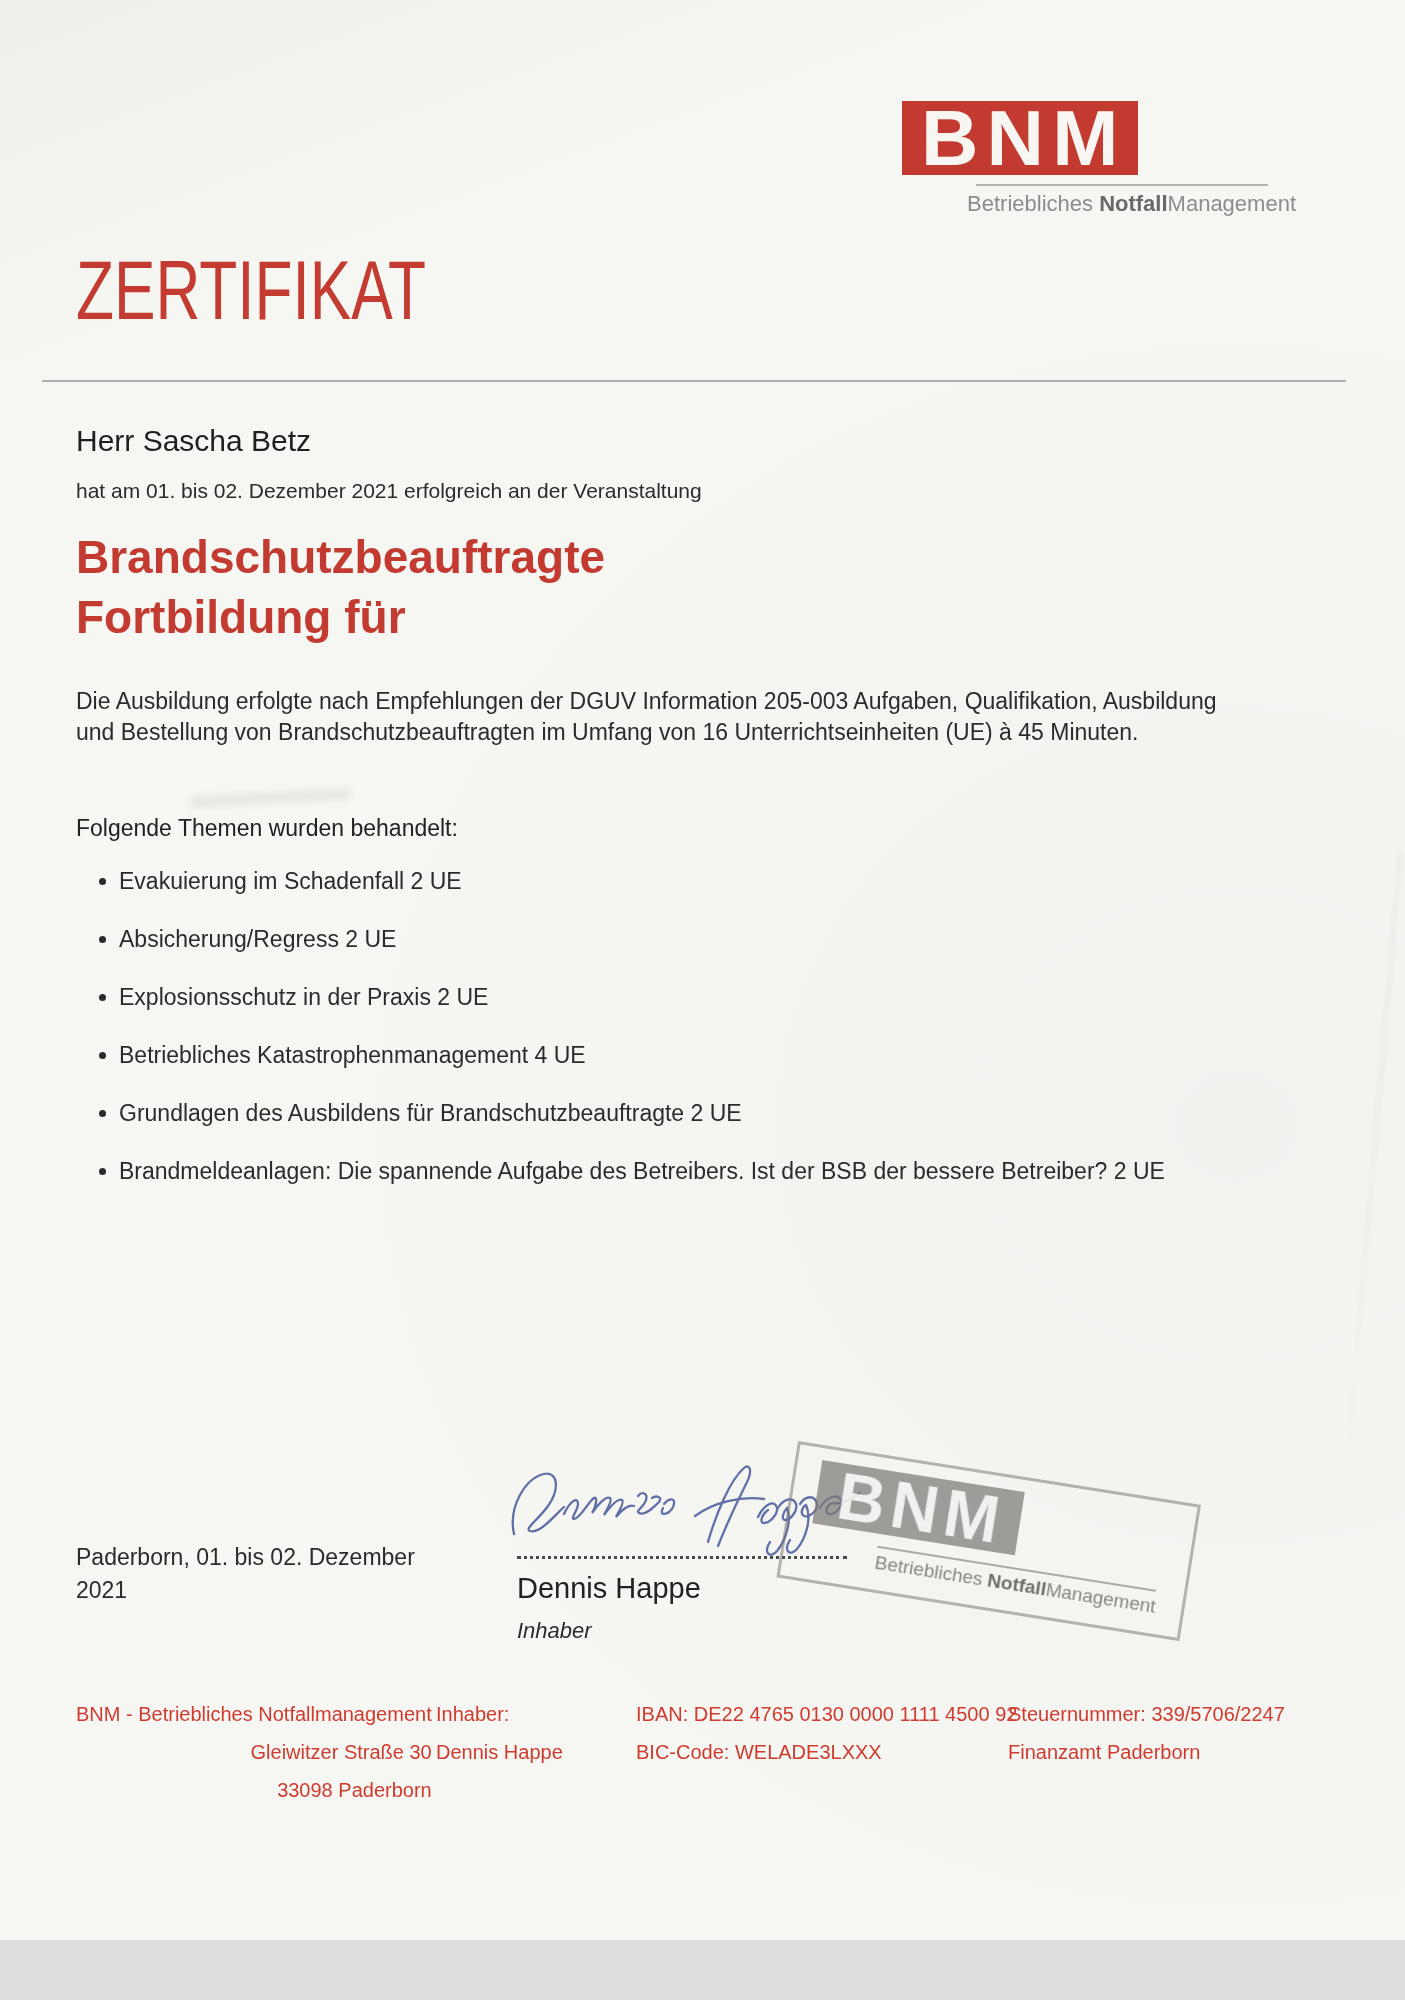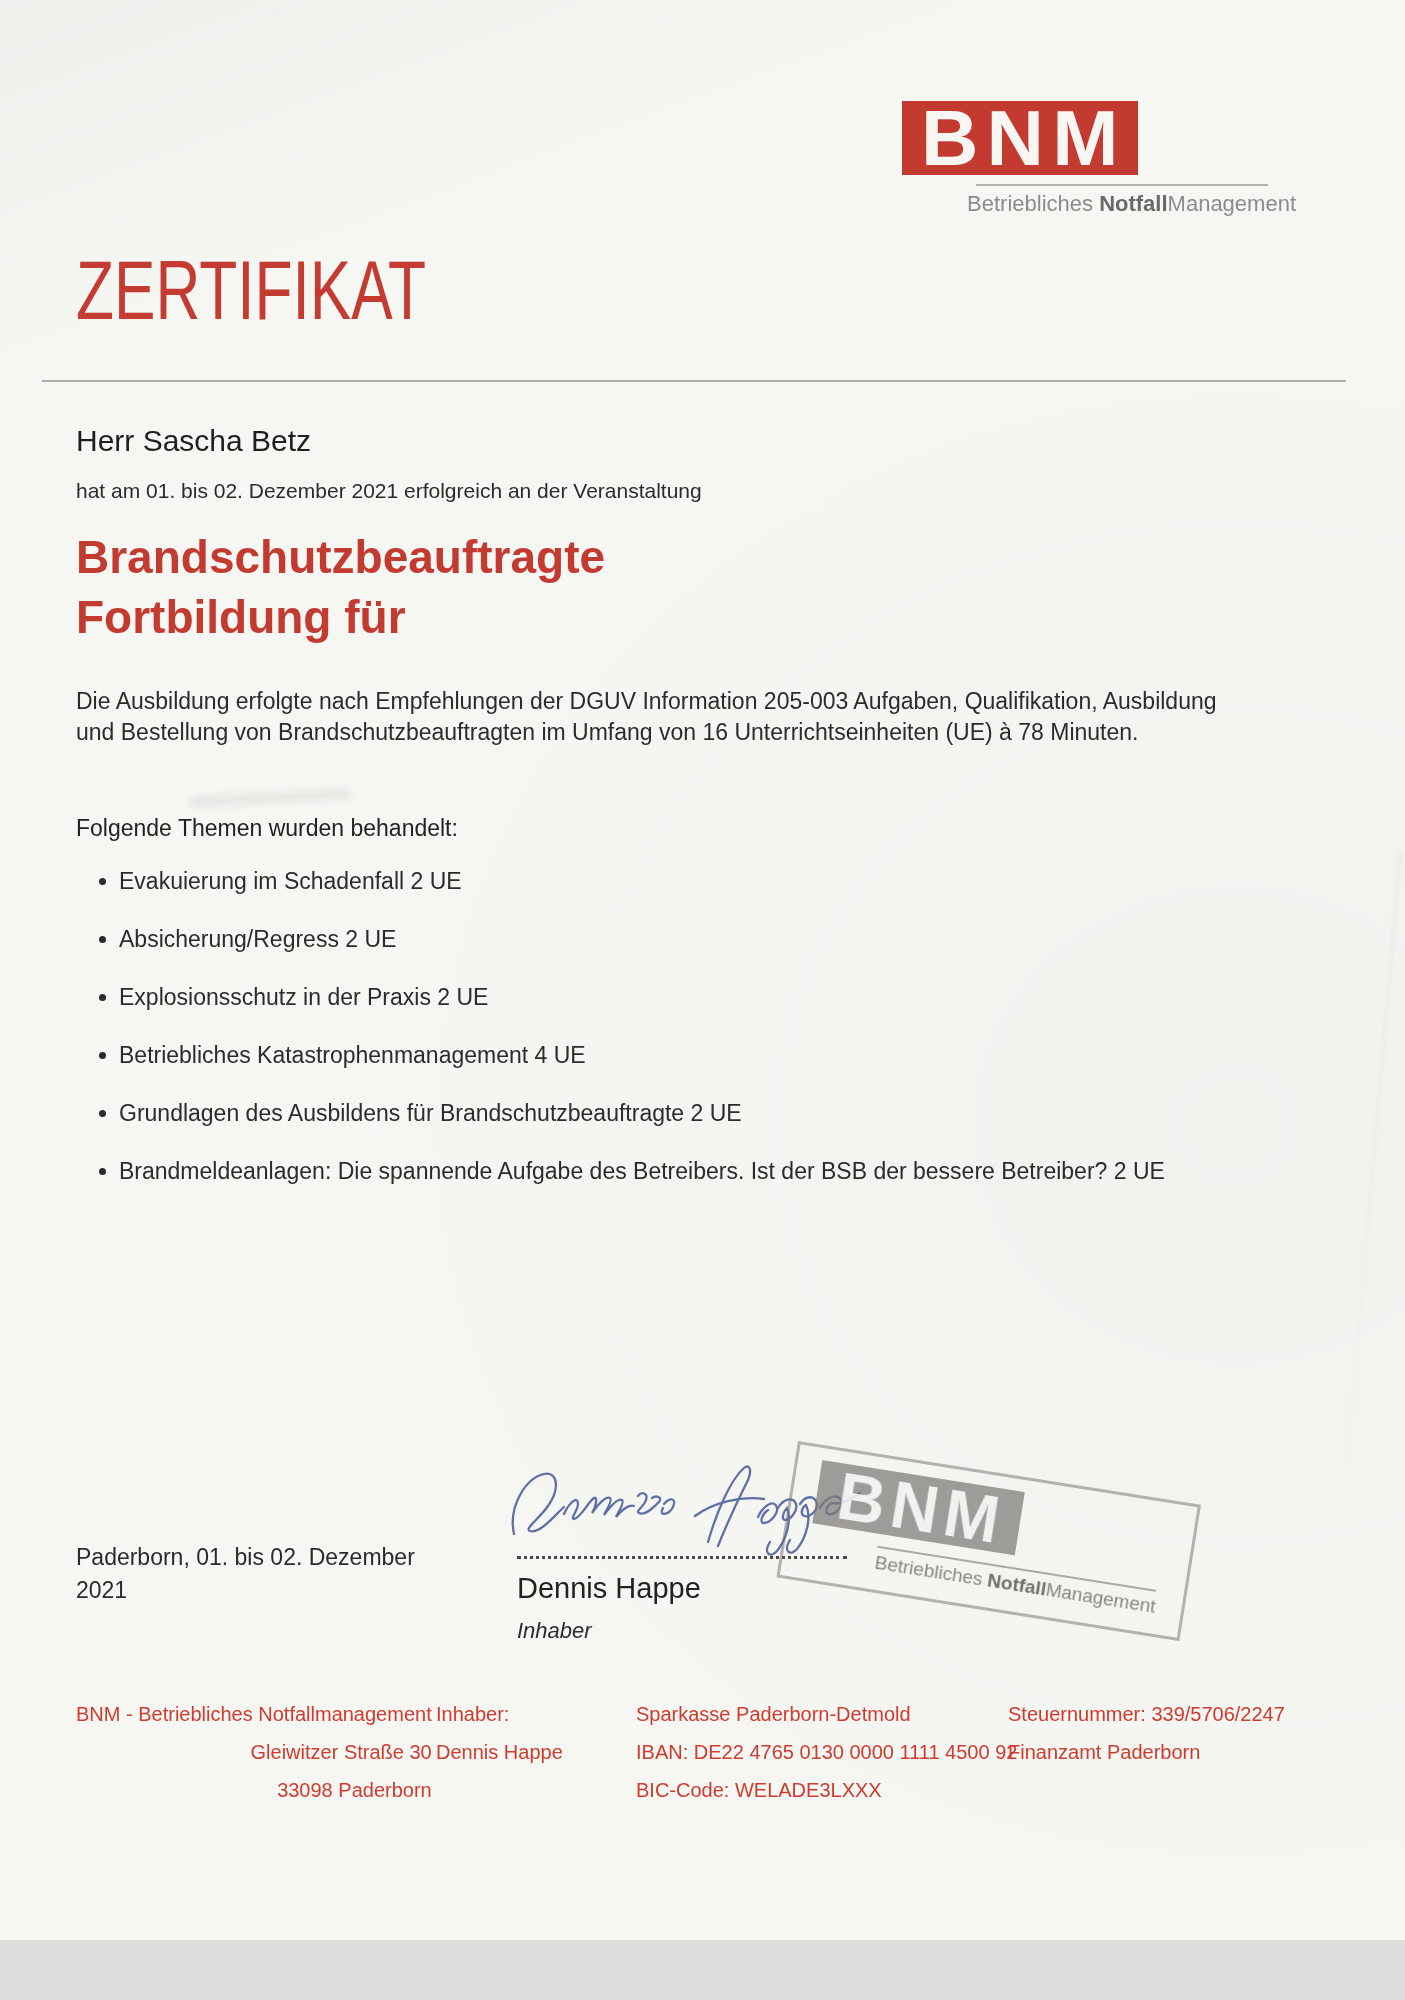--- a/index.html
+++ b/index.html
@@ -131,21 +131,21 @@
   <div class="abs recipient">Herr Sascha Betz</div>
   <div class="abs intro">hat am 01. bis 02. Dezember 2021 erfolgreich an der Veranstaltung</div>
 
   <div class="abs course-title">
     <div>Brandschutzbeauftragte</div>
     <div>Fortbildung für</div>
   </div>
 
   <div class="abs description">
     <div>Die Ausbildung erfolgte nach Empfehlungen der DGUV Information 205-003 Aufgaben, Qualifikation, Ausbildung</div>
-    <div>und Bestellung von Brandschutzbeauftragten im Umfang von 16 Unterrichtseinheiten (UE) à 78 Minuten.</div>
+    <div>und Bestellung von Brandschutzbeauftragten im Umfang von 16 Unterrichtseinheiten (UE) à 45 Minuten.</div>
   </div>
 
   <div class="abs topics-heading">Folgende Themen wurden behandelt:</div>
 
   <ul class="abs topics">
     <li>Evakuierung im Schadenfall 2 UE</li>
     <li>Absicherung/Regress 2 UE</li>
     <li>Explosionsschutz in der Praxis 2 UE</li>
     <li>Betriebliches Katastrophenmanagement 4 UE</li>
     <li>Grundlagen des Ausbildens für Brandschutzbeauftragte 2 UE</li>
@@ -187,21 +187,20 @@
   <div class="abs footer-col fc1">
     <div>BNM - Betriebliches Notfallmanagement</div>
     <div>Gleiwitzer Straße 30</div>
     <div>33098 Paderborn</div>
   </div>
   <div class="abs footer-col fc2">
     <div>Inhaber:</div>
     <div>Dennis Happe</div>
   </div>
   <div class="abs footer-col fc3">
-    <div>Sparkasse Paderborn-Detmold</div>
     <div>IBAN: DE22 4765 0130 0000 1111 4500 92</div>
     <div>BIC-Code: WELADE3LXXX</div>
   </div>
   <div class="abs footer-col fc4">
     <div>Steuernummer: 339/5706/2247</div>
     <div>Finanzamt Paderborn</div>
   </div>
 
 </div>
 

